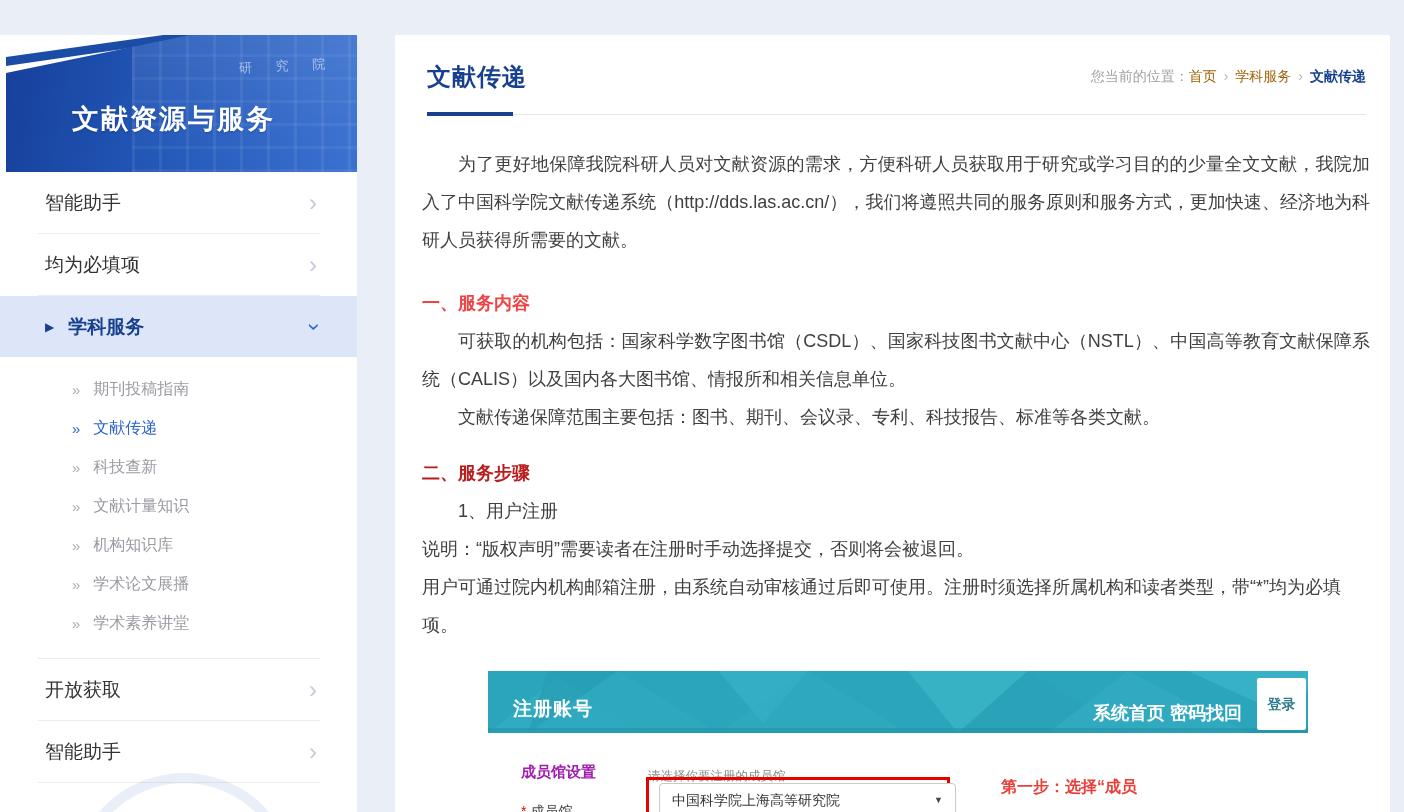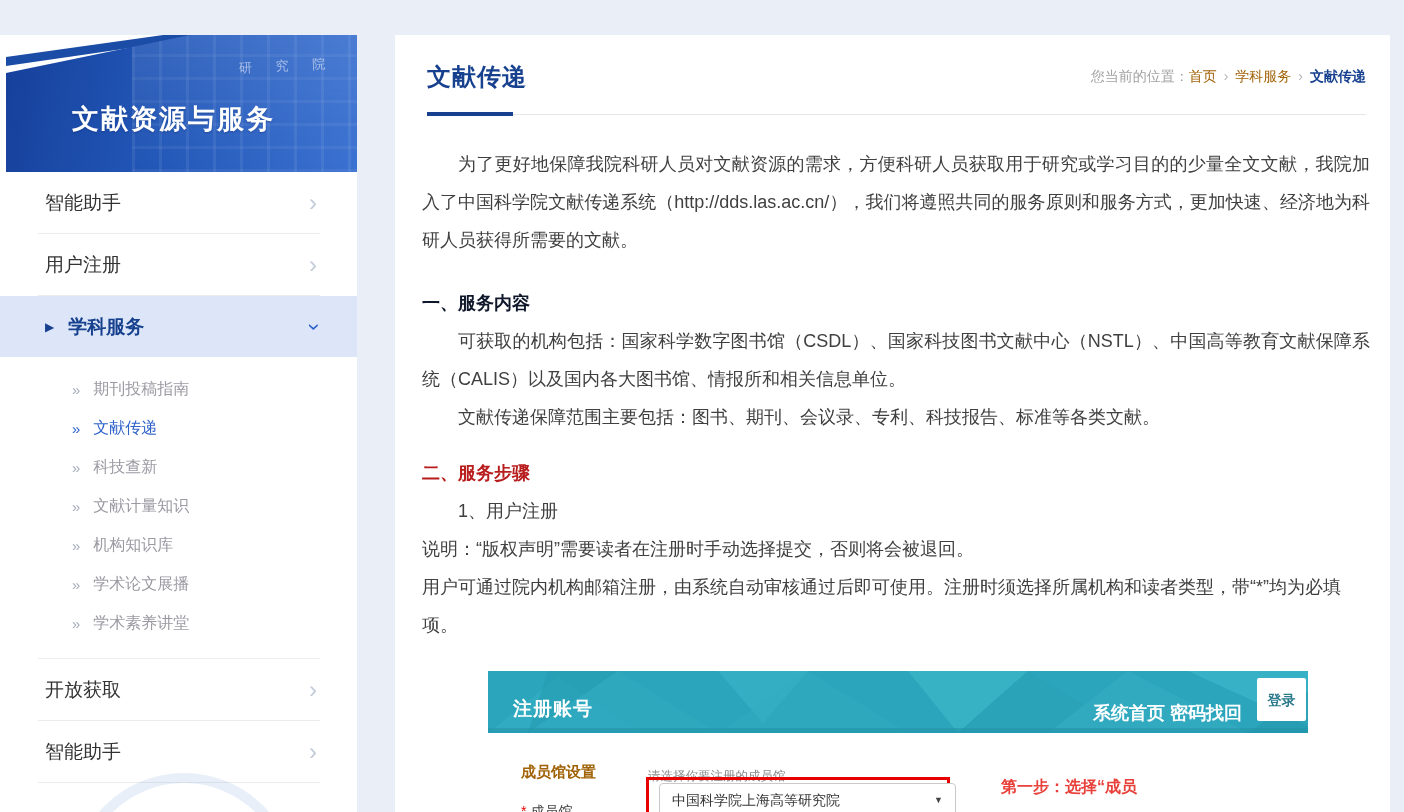--- a/index.html
+++ b/index.html
@@ -83,43 +83,43 @@
   .crumbs { font-size:14px; color:#a2a2a2; }
   .crumbs .lk { color:#a16207; cursor:pointer; }
   .crumbs .sep { margin:0 7px; color:#b5b5b5; }
   .crumbs .cur { color:#17418f; font-weight:bold; }
   .m-rule { margin:21px 24px 0 32px; height:1px; background:#e6e6e6; position:relative; }
   .m-rule::before {
     content:""; position:absolute; left:0; top:-2px; width:86px; height:4px; background:#17418f;
   }
   .m-body { padding:30px 20px 0 27px; font-size:18px; line-height:38px; color:#404040; }
   .para { text-indent:2em; text-align:justify; }
-  .sec-head { font-weight:bold; color:#0f172a; margin-top:25px; }
+  .sec-head { font-weight:bold; color:#ef4444; margin-top:25px; }
   .sec2-head { font-weight:bold; color:#b91c1c; margin-top:18px; }
 
   
   .shot { margin:27px 0 0 66px; width:820px; }
   .shot-header { position:relative; height:62px; overflow:hidden; background:#000000;padding-left:30px; }
   .shot-header svg { position:absolute; left:0; top:0; }
   .shot-title {
     position:absolute; left:25px; top:19px;
     font-size:19px; font-weight:bold; color:#fff; letter-spacing:1px;
   }
   .shot-nav {
     position:absolute; right:66px; top:23px; display:flex; gap:5px;
     font-size:18px; font-weight:bold; color:#fff;
   }
   .shot-nav span { cursor:pointer; }
   .login-btn {
-    position:absolute; right:2px; top:7px; width:49px; height:43px;
+    position:absolute; right:2px; top:7px; width:49px; height:52px;
     background:#fff; border-radius:2px; display:flex; align-items:center; justify-content:center;
     font-size:14px; font-weight:bold; color:#2c7b8d; cursor:pointer;
   }
   .shot-form { position:relative; height:135px; background:#fff; }
-  .grp-label { position:absolute; left:33px; top:20px; font-size:15px; font-weight:bold; color:#a16207; }
+  .grp-label { position:absolute; left:33px; top:20px; font-size:15px; font-weight:bold; color:#a21caf; }
   .grp-hint  { position:absolute; left:160px; top:24px; font-size:12.5px; color:#8a8a8a; }
   .red-box   { position:absolute; left:158px; top:44px; width:304px; height:80px; border:3px solid #e60000; }
   .f-label   { position:absolute; font-size:14px; color:#444; }
   .f-label .req { color:#e60000; margin-right:4px; }
   .sel {
     position:absolute; width:297px; height:33px; background:#fff;
     border:1px solid #c9c9c9; border-radius:4px;
     display:flex; align-items:center; justify-content:space-between;
     padding:0 12px; font-size:14px; color:#333; cursor:pointer;
   }
@@ -141,21 +141,21 @@
   </div>
 
   <div class="nav">
     <div class="nav-row">
       <span>智能助手</span>
       <span class="chev">›</span>
     </div>
     <div class="nav-div"></div>
 
     <div class="nav-row">
-      <span>用户注册</span>
+      <span>均为必填项</span>
       <span class="chev">›</span>
     </div>
     <div class="nav-div"></div>
 
     <div class="nav-active">
       <span class="tri">▶</span>
       <span class="lbl">学科服务</span>
       <span class="chev-down">›</span>
     </div>
 

